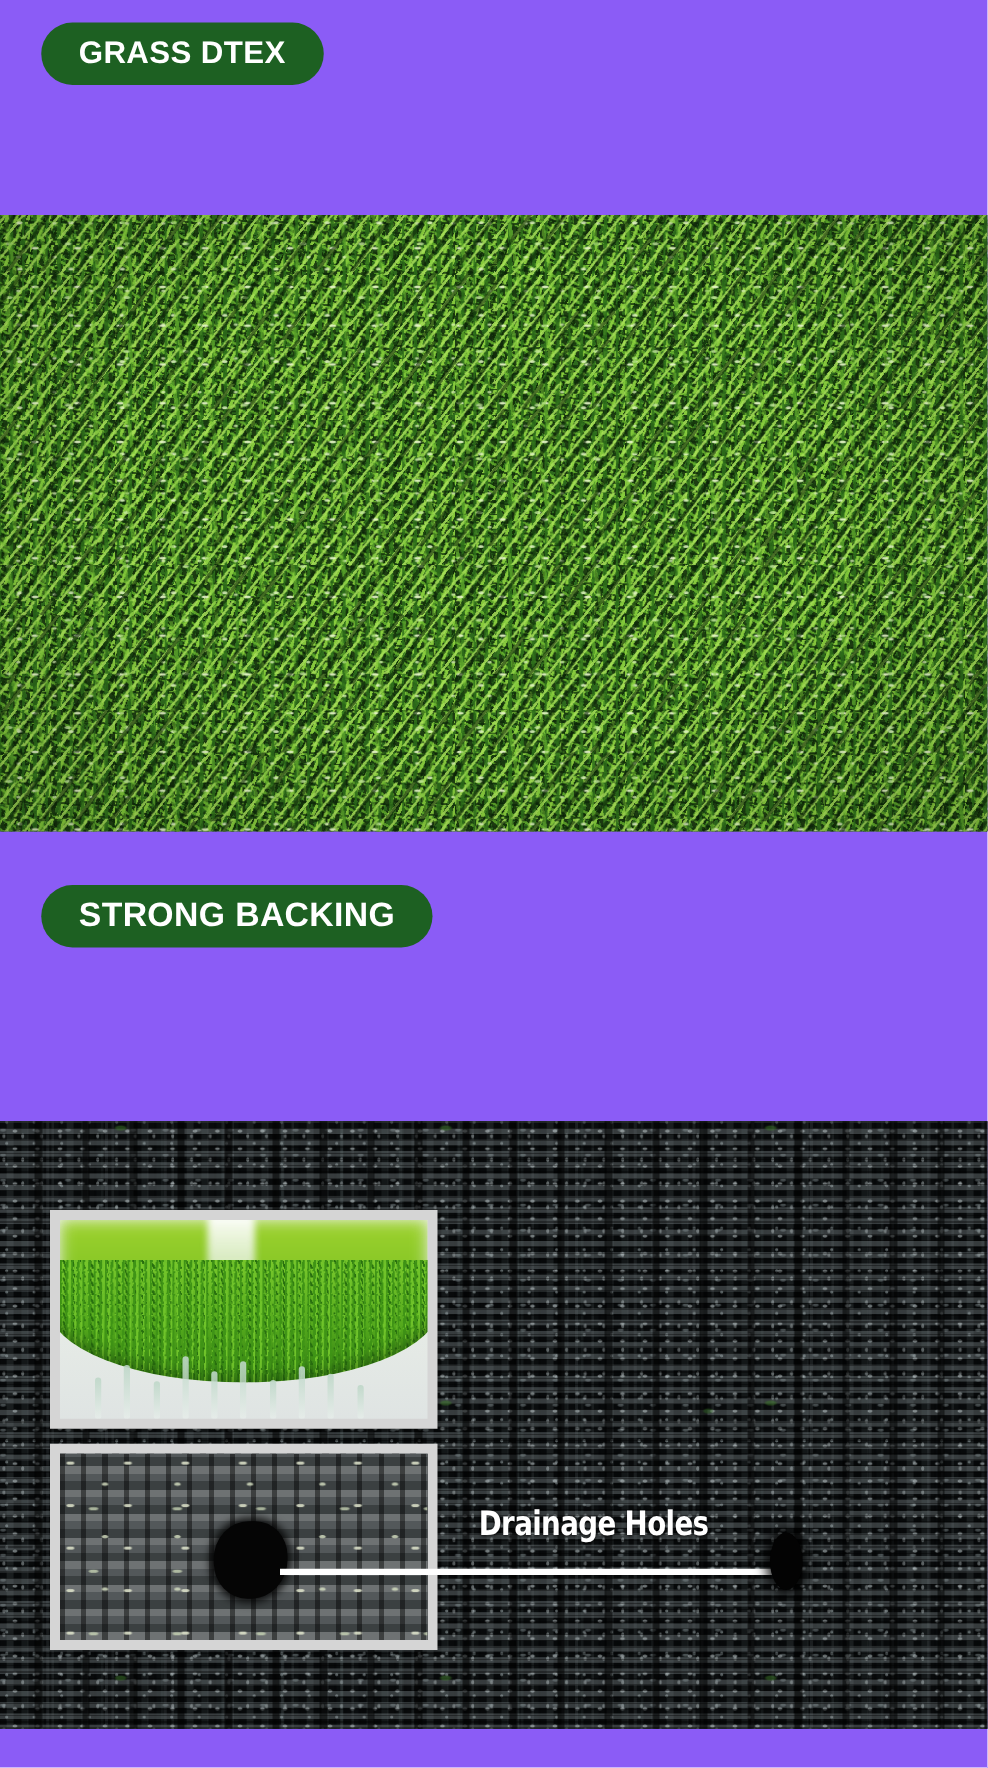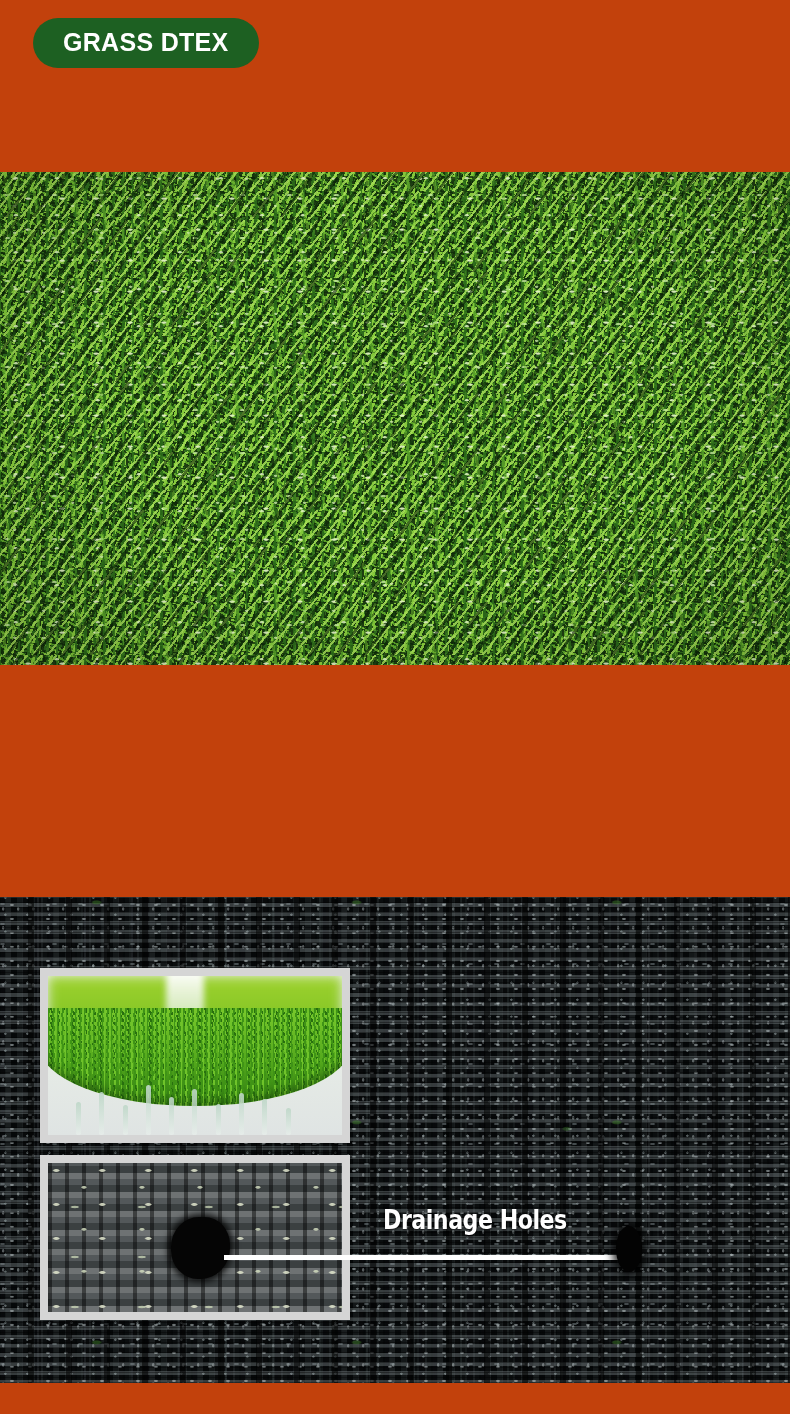--- a/index.html
+++ b/index.html
@@ -3,21 +3,21 @@
 <meta charset="utf-8">
 <title>Grass DTEX Product Sheet</title>
 <style>
   * { margin:0; padding:0; box-sizing:border-box; }
   html, body {
     width:790px; height:1414px;
     background:#ffffff;
     font-family:"Liberation Sans", sans-serif;
     overflow:hidden;
   }
-  .page { position:relative; width:790px; height:1414px; background:#c2410c; }
+  .page { position:relative; width:790px; height:1414px; background:#8b5cf6; }
 
   
   .badge {
     display:inline-block;
     background:#1d6022;
     color:#ffffff;
     border-radius:40px;
     font-weight:bold;
     letter-spacing:0.3px;
     white-space:nowrap;
@@ -238,20 +238,21 @@
     <div class="grass-tex">
       <div class="lay g1"></div>
       <div class="lay g2"></div>
       <div class="lay g3"></div>
       <div class="lay g4"></div>
       <div class="lay g5"></div>
       <div class="lay g-vign"></div>
     </div>
   </div>
 
+  <div class="badge badge-backing">STRONG BACKING</div>
 
 
   <div class="band band-backing">
     <div class="grass-tex">
       <div class="lay b1"></div>
       <div class="lay b2"></div>
       <div class="lay b3"></div>
       <div class="lay b4"></div>
       <div class="lay b5"></div>
       <div class="lay b-green"></div>

